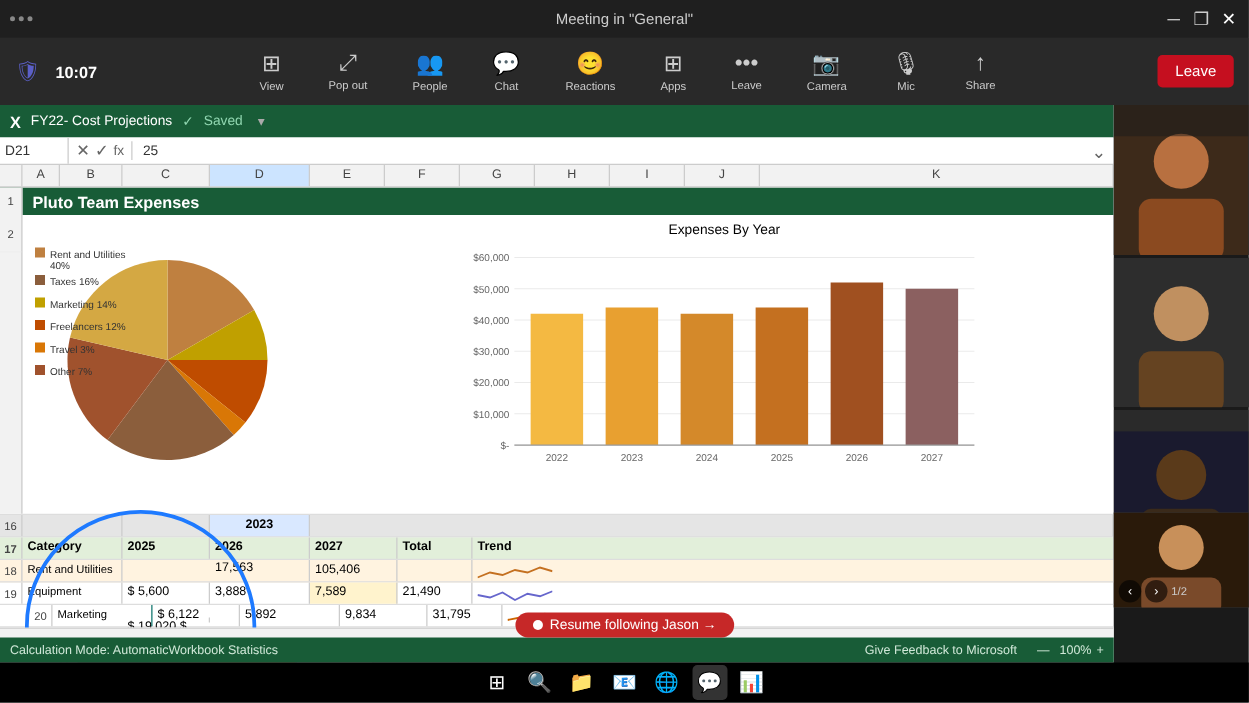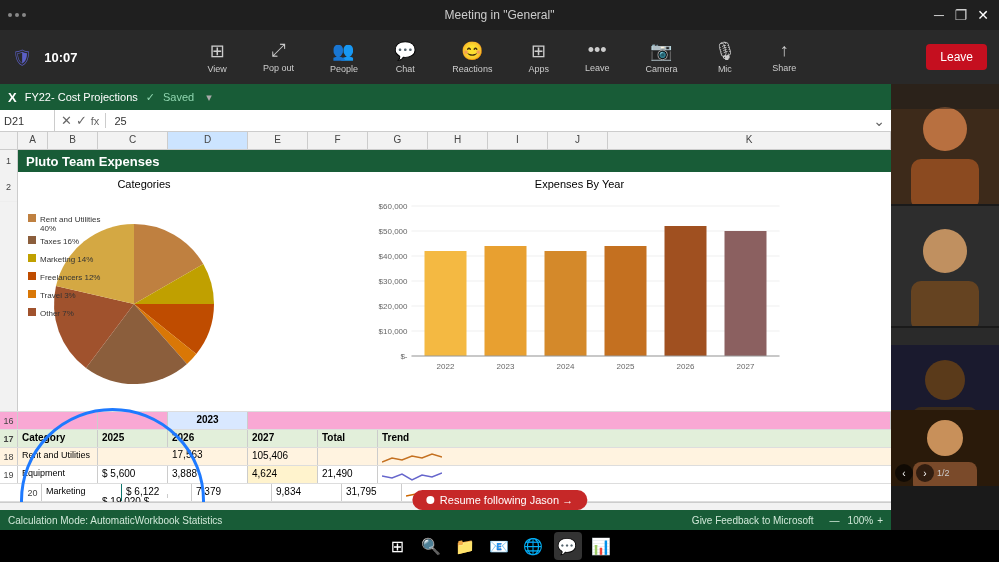--- a/index.html
+++ b/index.html
@@ -186,21 +186,20 @@
       <div style="flex:1;padding-left:8px;color:#fff;font-size:13px;font-weight:bold;">Pluto Team Expenses</div>
     </div>
 
     <div style="display:flex;height:240px;border-bottom:1px solid #ddd;">
       <div style="width:18px;background:#f2f2f2;border-right:1px solid #ccc;display:flex;flex-direction:column;">
         <div style="height:30px;border-bottom:1px solid #eee;font-size:9px;color:#444;display:flex;align-items:center;justify-content:center;">2</div>
       </div>
       <div style="flex:1;padding:6px;display:flex;gap:10px;">
 
         <div style="width:240px;">
-          <div style="font-size:11px;text-align:center;margin-bottom:4px;">Categories</div>
           <svg width="240" height="200">
 
             <g transform="translate(110,110)">
 
               <path d="M0,0 L0,-80 A80,80 0 0,1 69.3,-40 Z" fill="#bf8040"></path>
 
               <path d="M0,0 L69.3,-40 A80,80 0 0,1 80,0 Z" fill="#c0a000"></path>
 
               <path d="M0,0 L80,0 A80,80 0 0,1 62.3,50 Z" fill="#bf4c00"></path>
 
@@ -270,21 +269,21 @@
             <text x="376" y="175" font-size="8" fill="#666" text-anchor="middle">2027</text>
 
             <line x1="42" y1="162" x2="410" y2="162" stroke="#999" stroke-width="1"></line>
           </svg>
         </div>
       </div>
     </div>
 
     <div style="overflow:hidden;font-size:10px;">
 
-      <div style="display:flex;height:18px;background:#f9a8d4;border-bottom:1px solid #ddd;">
+      <div style="display:flex;height:18px;background:#e5e5e5;border-bottom:1px solid #ddd;">
         <div style="width:18px;border-right:1px solid #ccc;font-size:9px;color:#444;display:flex;align-items:center;justify-content:center;">16</div>
         <div style="width:80px;border-right:1px solid #ccc;padding:2px 4px;"></div>
         <div style="width:70px;border-right:1px solid #ccc;padding:2px 4px;"></div>
         <div style="width:80px;border-right:1px solid #ccc;padding:2px 4px;background:#d9e8ff;font-weight:bold;text-align:center;">2023</div>
         <div style="flex:1;border-right:1px solid #ccc;padding:2px 4px;"></div>
       </div>
 
       <div style="display:flex;height:18px;background:#e2efda;border-bottom:1px solid #ddd;font-weight:bold;">
         <div style="width:18px;border-right:1px solid #ccc;font-size:9px;color:#444;display:flex;align-items:center;justify-content:center;">17</div>
         <div style="width:80px;border-right:1px solid #ccc;padding:2px 4px;">Category</div>
@@ -307,34 +306,34 @@
               <polyline points="0,12 10,8 20,10 30,6 40,8 50,4 60,7" stroke="#c47020" stroke-width="1.5" fill="none"></polyline>
             </svg>
         </div>
       </div>
 
       <div style="display:flex;height:18px;border-bottom:1px solid #ddd;">
         <div style="width:18px;border-right:1px solid #ccc;font-size:9px;color:#444;display:flex;align-items:center;justify-content:center;">19</div>
         <div style="width:80px;border-right:1px solid #ccc;padding:2px 4px;font-size:9px;">Equipment</div>
         <div style="width:70px;border-right:1px solid #ccc;padding:2px 4px;">$ 5,600</div>
         <div style="width:80px;border-right:1px solid #ccc;padding:2px 4px;">3,888</div>
-        <div style="width:70px;border-right:1px solid #ccc;padding:2px 4px;background:#fff3cd;">4,624</div>
+        <div style="width:70px;border-right:1px solid #ccc;padding:2px 4px;background:#fff3cd;">7,589</div>
         <div style="width:60px;border-right:1px solid #ccc;padding:2px 4px;">21,490</div>
         <div style="flex:1;padding:2px 4px;">
           <svg width="60" height="14">
               <polyline points="0,8 10,10 20,6 30,12 40,7 50,9 60,5" stroke="#6666cc" stroke-width="1.5" fill="none"></polyline>
             </svg>
         </div>
       </div>
 
       <div style="display:flex;height:18px;border-bottom:1px solid #ddd;padding-left:24px;">
         <div style="width:18px;border-right:1px solid #ccc;font-size:9px;color:#444;display:flex;align-items:center;justify-content:center;">20</div>
         <div style="width:80px;border-right:1px solid #0f766e;padding:2px 4px;font-size:9px;">Marketing</div>
         <div style="width:70px;border-right:1px solid #ccc;padding:2px 4px;">$ 6,122</div>
-        <div style="width:80px;border-right:1px solid #ccc;padding:2px 4px;">7,379</div>
+        <div style="width:80px;border-right:1px solid #ccc;padding:2px 4px;">5,892</div>
         <div style="width:70px;border-right:1px solid #ccc;padding:2px 4px;">9,834</div>
         <div style="width:60px;border-right:1px solid #ccc;padding:2px 4px;">31,795</div>
         <div style="flex:1;padding:2px 4px;">
           <svg width="60" height="14">
               <polyline points="0,10 10,8 20,11 30,5 40,9 50,6 60,8" stroke="#cc6600" stroke-width="1.5" fill="none"></polyline>
             </svg>
         </div>
       </div>
 
     </div>

